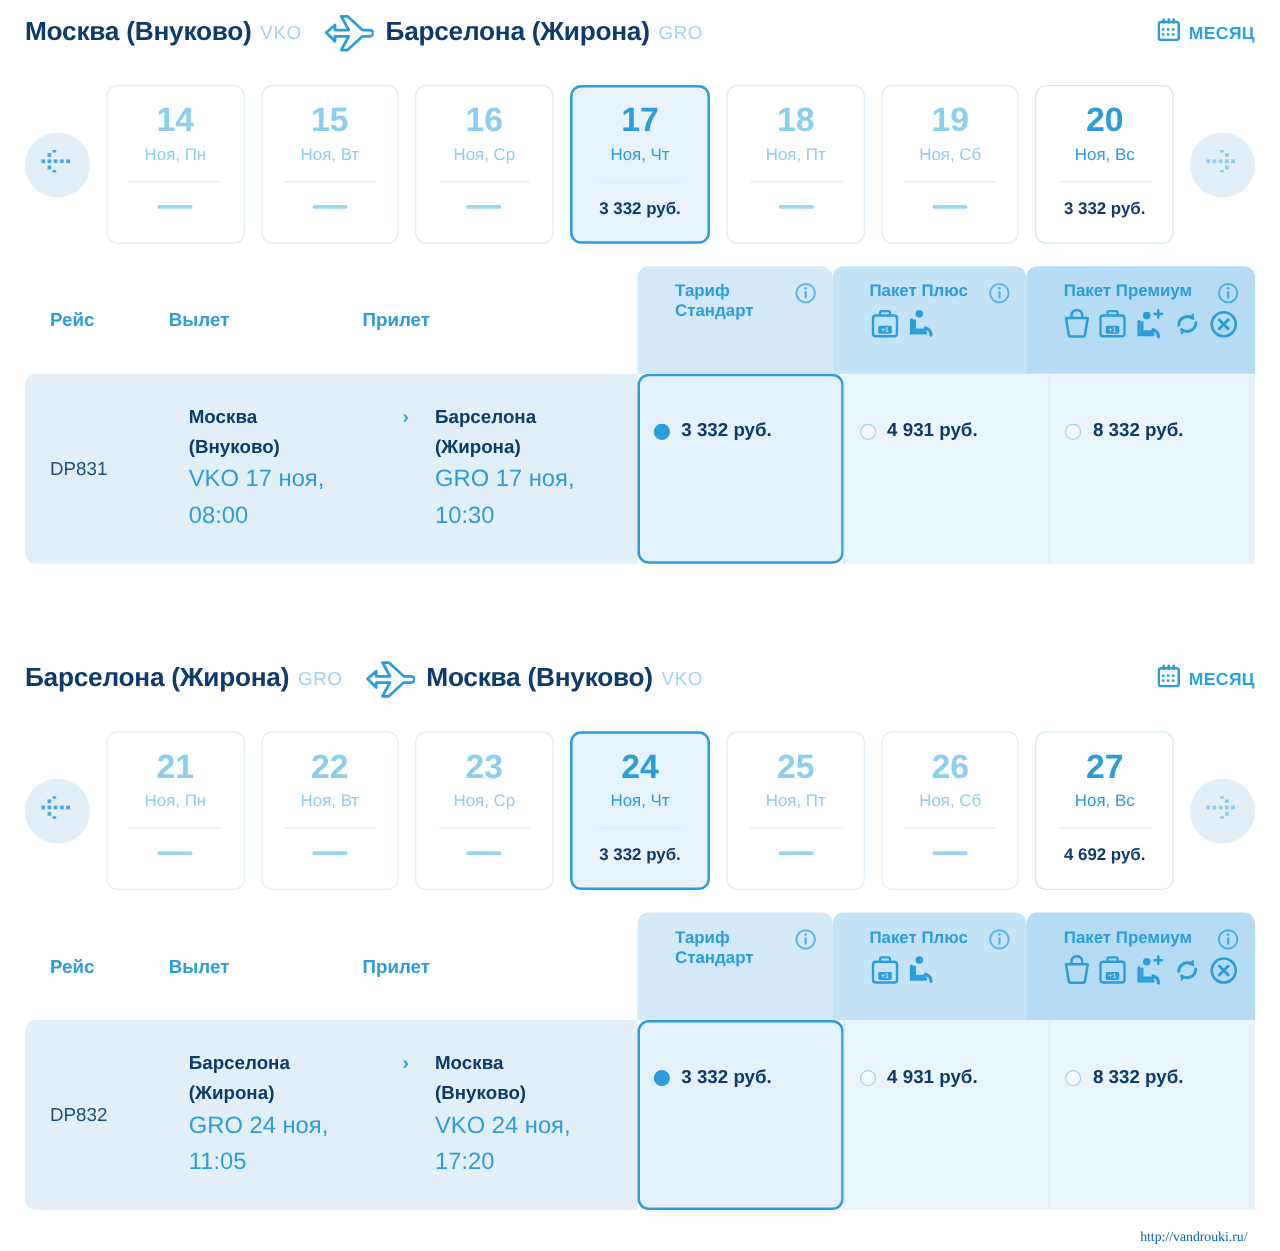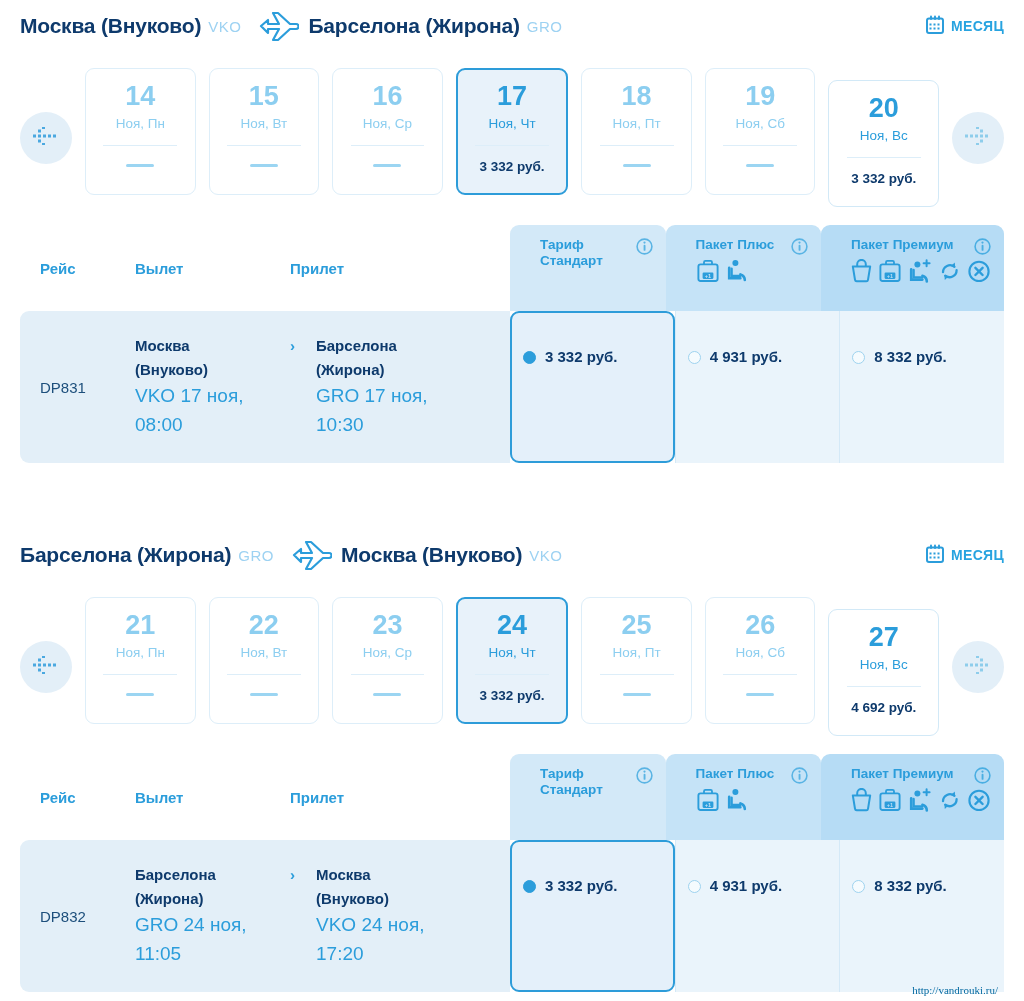--- a/index.html
+++ b/index.html
@@ -84,21 +84,21 @@
     border: 1px solid #ddeef9;
     border-radius: 9px;
     background: #ffffff;
     display: flex;
     flex-direction: column;
     align-items: center;
     padding-top: 14px;
     cursor: pointer;
     position: relative;
   }
-  .date-card.has-price { border-color: #d2e9f7; margin-top: 12px; }
+  .date-card.has-price { border-color: #d2e9f7; }
   .date-card.selected {
     border: 2px solid #2d9cd9;
     background: #e8f2fa;
     padding-top: 13px;
   }
   .date-num {
     font-size: 27px;
     font-weight: bold;
     color: #8ccef0;
     line-height: 1;
@@ -201,21 +201,21 @@
     display: flex;
     align-items: center;
     padding: 0 0 0 20px;
     flex: 0 0 auto;
   }
   .fl-num {
     width: 95px;
     font-size: 15px;
     color: #1d4f7c;
   }
-  .fl-seg { width: 155px; }
+  .fl-seg { width: 155px; margin-left: 16px; }
   .fl-seg.arr { width: 160px; position: relative; padding-left: 26px; }
   .seg-arrow {
     position: absolute;
     left: 0;
     top: 3px;
     color: #2b9ddb;
     font-size: 15px;
     font-weight: bold;
   }
   .fl-city {

